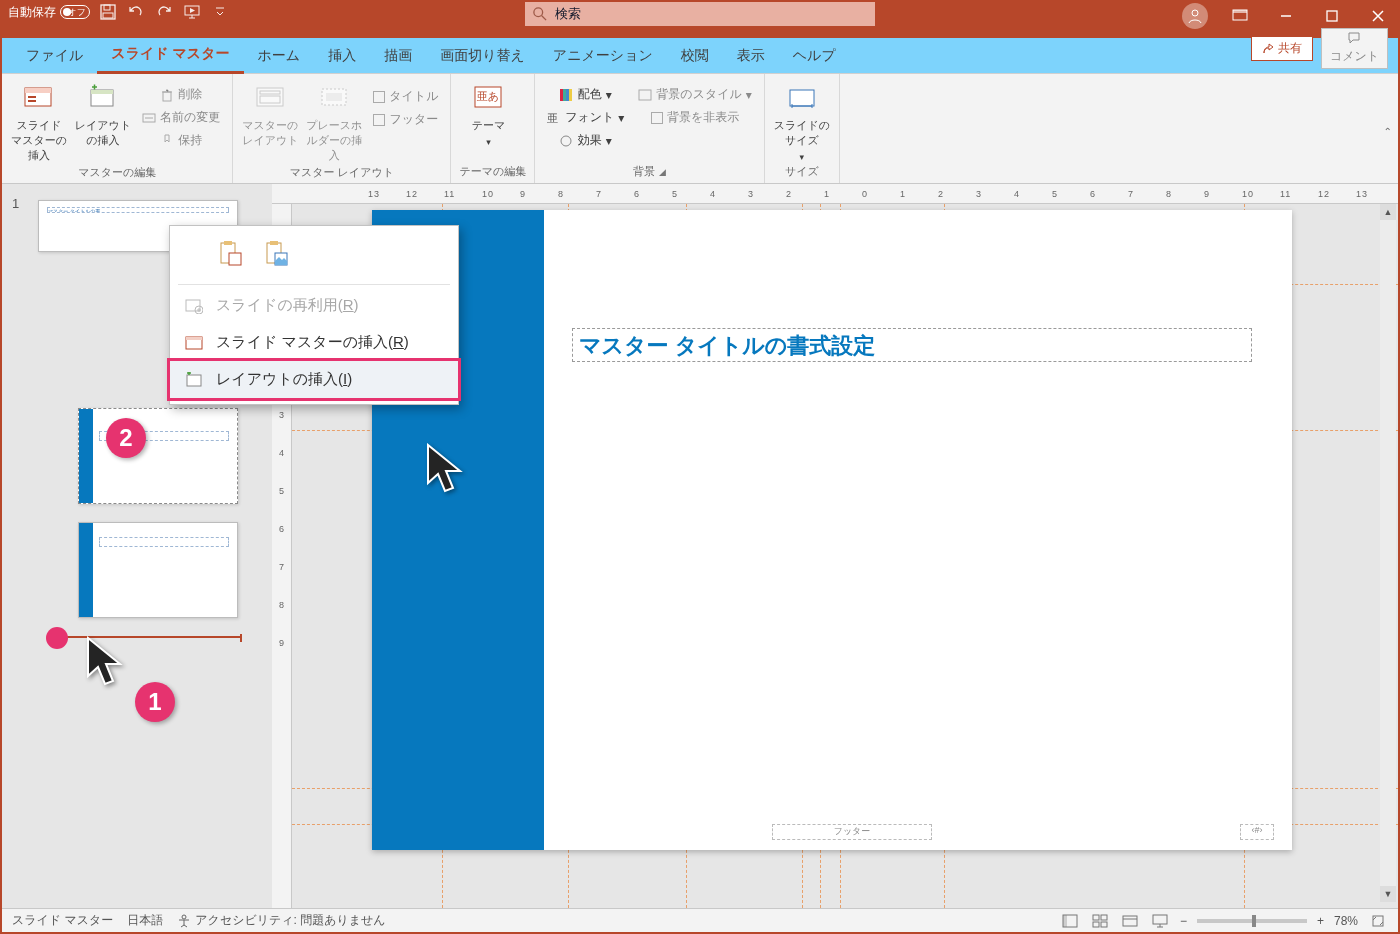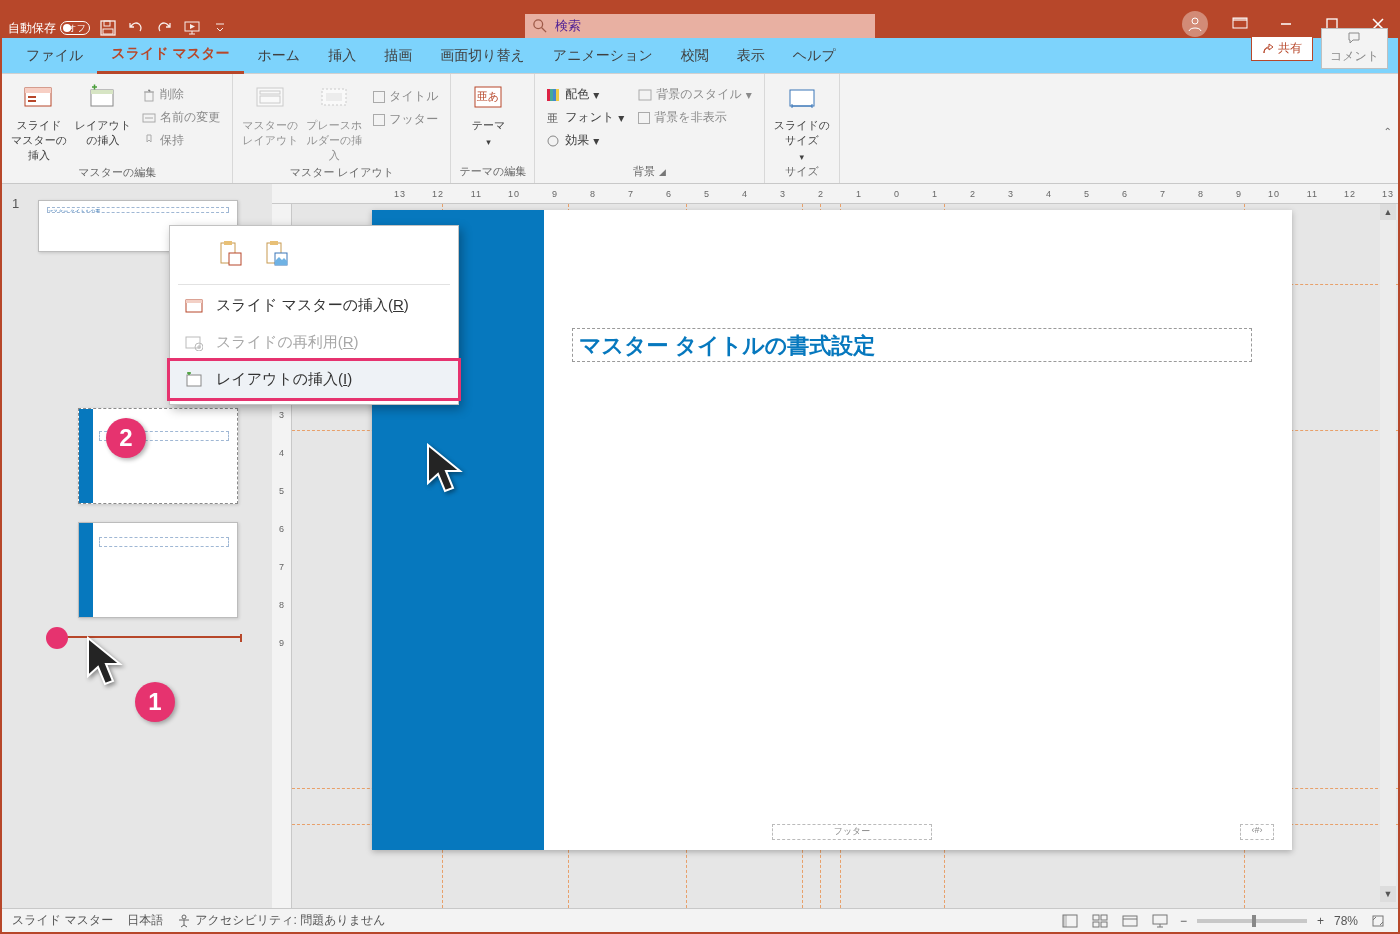--- a/index.html
+++ b/index.html
@@ -1,45 +1,45 @@
 <!DOCTYPE html>
 <html><head>
 <meta charset="utf-8">
 <style>
 * { margin: 0; padding: 0; box-sizing: border-box; font-family: "Yu Gothic UI", "Meiryo", sans-serif; }
 body { width: 1400px; height: 934px; overflow: hidden; background: #e6e6e6; position: relative; border: 2px solid #b7472a; }
 
 
-.titlebar { height: 36px; background: #b7472a; display: flex; align-items: flex-end; color: #fff; font-size: 12px; padding: 0 6px; }
+.titlebar { height: 36px; background: #b7472a; display: flex; align-items: flex-start; color: #fff; font-size: 12px; padding: 0 6px; }
 .titlebar .qat { display: flex; align-items: center; gap: 8px; }
 .autosave { display: flex; align-items: center; gap: 4px; }
 .autosave-toggle { width: 30px; height: 14px; border: 1px solid #fff; border-radius: 8px; position: relative; display: inline-flex; align-items: center; justify-content: flex-end; font-size: 9px; padding-right: 3px; }
 .autosave-toggle::before { content: ""; width: 8px; height: 8px; border-radius: 50%; background: #fff; position: absolute; left: 2px; }
 .qat-btn { width: 20px; height: 20px; display: flex; align-items: center; justify-content: center; opacity: .9; cursor: pointer; }
-.searchbar { margin-left: auto; margin-right: auto; width: 350px; height: 23px; background: #e8b0a2; display: flex; align-items: center; padding: 12px 8px; color: #4c1d95; font-size: 13px; gap: 8px; }
+.searchbar { margin-left: auto; margin-right: auto; width: 350px; height: 23px; background: #e8b0a2; display: flex; align-items: center; padding: 12px 8px; color: #0f172a; font-size: 13px; gap: 8px; }
 .win-controls { display: flex; align-items: center; gap: 18px; margin-left: 12px; }
 .win-btn { width: 28px; height: 28px; display: flex; align-items: center; justify-content: center; cursor: pointer; }
 .account-icon { width: 26px; height: 26px; border-radius: 50%; background: #d28b77; display: flex; align-items: center; justify-content: center; }
 
 
 .ribbon-tabs { height: 36px; background: #7dd3fc; display: flex; align-items: flex-end; padding: 0 10px; border-bottom: 1px solid #d0d0d0; }
 .tab { padding: 8px 14px; font-size: 14px; color: #404040; cursor: pointer; }
 .tab.active { color: #b7472a; font-weight: 600; border-bottom: 3px solid #b7472a; margin-bottom:-1px;}
 .ribbon-right { margin-left: auto; display: flex; gap: 8px; align-items: center; padding-bottom: 4px; padding-left: 32px; }
 .share-btn { border: 1px solid #b7472a; color: #b7472a; font-size: 12px; padding: 3px 10px; background:#fff; display:flex; align-items:center; gap:4px;}
 .comment-btn { border: 1px solid #bfbfbf; color: #8a8a8a; font-size: 12px; padding: 3px 8px; background:#f3f3f3; display:flex; align-items:center; gap:4px;flex-direction:column;}
 
 
 .ribbon { height: 110px; background: #f3f3f3; display: flex; border-bottom: 1px solid #c8c8c8; position: relative; }
 .group { display: flex; flex-direction: column; border-right: 1px solid #d8d8d8; padding: 4px 8px 0; }
 .group-content { flex: 1; display: flex; align-items: flex-start; gap: 6px; }
 .group-label { text-align: center; font-size: 11px; color: #666; padding: 2px 0 4px; }
 .big-btn { display: flex; flex-direction: column; align-items: center; justify-content: flex-start; width: 58px; font-size: 11px; color: #404040; text-align: center; gap: 4px; padding-top: 4px; cursor:pointer;}
 .big-btn .ico { width: 32px; height: 32px; display: flex; align-items: center; justify-content: center; }
-.small-btn { display: flex; align-items: center; gap: 4px; font-size: 12px; color: #8a8a8a; padding: 2px 4px; }
+.small-btn { display: flex; align-items: center; gap: 4px; font-size: 12px; color: #8a8a8a; padding: 2px 4px; justify-content: center; }
 .small-col { display: flex; flex-direction: column; gap: 2px; }
 .chk { width: 12px; height: 12px; border: 1px solid #aaa; display: inline-block; }
 .collapse-arrow { position: absolute; right: 6px; bottom: 46px; font-size: 10px; color: #666; }
 .dlg-launcher{font-size:9px;color:#777;margin-left:4px;}
 
 
 .workspace { display: flex; height: calc(934px - 36px - 36px - 110px - 24px - 4px); }
 .thumb-pane { width: 270px; background: #e6e6e6; padding: 8px 6px; overflow: hidden; position: relative; }
 .thumb-num { position: absolute; left: 10px; font-size: 13px; color: #555; }
 .thumb { background: #fff; border: 1px solid #bcbcbc; margin: 8px 0 18px 30px; box-shadow: 1px 1px 3px rgba(0,0,0,.15); position: relative; }
@@ -49,21 +49,21 @@
 .thumb .mini-title { position:absolute; left:20px; top:14px; right:8px; height:10px; border:1px dashed #9fb7d4; }
 .thumb.master .mini-title{left:8px;top:6px;right:8px;height:6px;font-size:5px;overflow:hidden;color:#2a6db0;}
 .insert-line { height:0; border-top:2px solid #b7472a; margin: 0 24px 0 50px; position:relative;}
 .insert-line::before,.insert-line::after{content:"";position:absolute;top:-4px;width:2px;height:8px;background:#b7472a;}
 .insert-line::before{left:0;} .insert-line::after{right:0;}
 .insert-dot{position:absolute;left:-12px;top:-11px;width:22px;height:22px;border-radius:50%;background:#e6336f;}
 
 
 .editor { flex: 1; position: relative; background: #e6e6e6; overflow: hidden; }
 .ruler-h { height: 20px; background: #f3f3f3; border-bottom: 1px solid #c8c8c8; font-size: 9px; color: #666; display:flex; align-items:center; padding-left: 96px; letter-spacing: 1px;}
-.ruler-h span{display:inline-block;width:38px;text-align:right;}
+.ruler-h span{display:inline-block;width:38px;text-align:left;}
 .ruler-v { position: absolute; left: 0; top: 20px; width: 20px; bottom: 0; background: #f3f3f3; border-right: 1px solid #c8c8c8; font-size: 9px; color: #666; display:flex; flex-direction:column; align-items:center; padding-top:40px;}
 .ruler-v span{height:38px;display:flex;align-items:center;}
 .canvas-wrap { position: absolute; left: 20px; top: 20px; right: 0; bottom: 0; }
 .slide { position: absolute; left: 80px; top: 6px; width: 920px; height: 640px; background: #fff; box-shadow: 0 2px 6px rgba(0,0,0,.25); }
 .slide .blue-block { position: absolute; left: 0; top: 0; width: 172px; height: 100%; background: #0678be; }
 .title-ph { position: absolute; left: 200px; top: 118px; width: 680px; height: 34px; border: 1px dashed #9a9a9a; color: #0678be; font-size: 22px; font-weight: 700; padding: 2px 6px; }
 .footer-ph { position:absolute; bottom:10px; left:400px; width:160px; height:16px; border:1px dashed #bbb; font-size:9px; color:#888; text-align:center;}
 .num-ph { position:absolute; bottom:10px; right:18px; width:34px; height:16px; border:1px dashed #bbb; font-size:9px; color:#888; text-align:center;}
 .guide{position:absolute;border:0 dashed #e8a06a;}
 .guide.h{left:0;right:0;border-top-width:1px;}
@@ -507,38 +507,38 @@
     <div class="ctx-paste-btn">
         <svg width="26" height="28">
           <rect x="3" y="4" width="14" height="20" fill="#fff" stroke="#c79a50"></rect>
           <rect x="6" y="2" width="8" height="4" fill="#e8c076"></rect>
           <rect x="11" y="14" width="12" height="12" fill="#fff" stroke="#3a76b8"></rect>
           <path d="M11 22l4-4 3 3 2-2 3 3v4H11z" fill="#6fb2e4"></path>
         </svg>
       </div>
   </div>
   <div class="ctx-sep"></div>
-  <div class="ctx-item">
-    <span class="ico">
-        <svg width="18" height="16">
-          <rect x="1" y="2" width="16" height="12" fill="#fff" stroke="#b7472a"></rect>
-          <rect x="1" y="2" width="16" height="3" fill="#f3d0c6"></rect>
-        </svg>
-      </span>
-    <span><span>スライド マスターの挿入(</span><span class="accel">R</span><span>)</span></span>
-  </div>
   <div class="ctx-item disabled">
     <span class="ico">
         <svg width="18" height="16">
           <rect x="1" y="2" width="14" height="11" fill="none" stroke="#bbb"></rect>
           <circle cx="14" cy="12" r="4" fill="none" stroke="#bbb"></circle>
           <path d="M12 12l4 0M14 10v4" stroke="#bbb"></path>
         </svg>
       </span>
     <span><span>スライドの再利用(</span><span class="accel">R</span><span>)</span></span>
+  </div>
+  <div class="ctx-item">
+    <span class="ico">
+        <svg width="18" height="16">
+          <rect x="1" y="2" width="16" height="12" fill="#fff" stroke="#b7472a"></rect>
+          <rect x="1" y="2" width="16" height="3" fill="#f3d0c6"></rect>
+        </svg>
+      </span>
+    <span><span>スライド マスターの挿入(</span><span class="accel">R</span><span>)</span></span>
   </div>
   <div class="ctx-item highlight">
     <span class="ico">
         <svg width="18" height="16">
           <rect x="2" y="3" width="14" height="11" fill="#fff" stroke="#888"></rect>
           <path d="M2 1h4M4 -1v4" stroke="#4a9e3b" stroke-width="1.5"></path>
         </svg>
       </span>
     <span><span>レイアウトの挿入(</span><span class="accel">I</span><span>)</span></span>
   </div>

